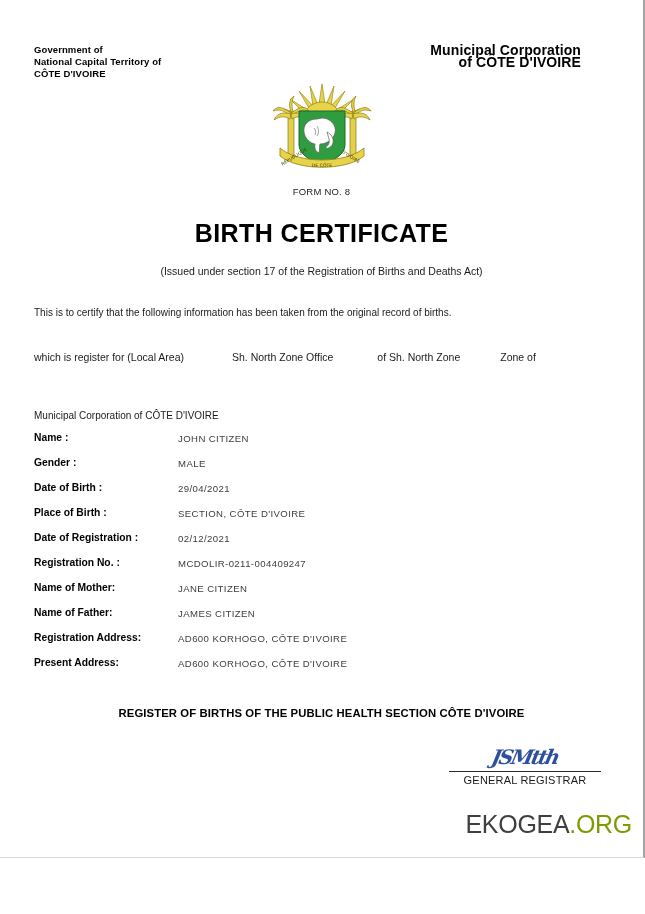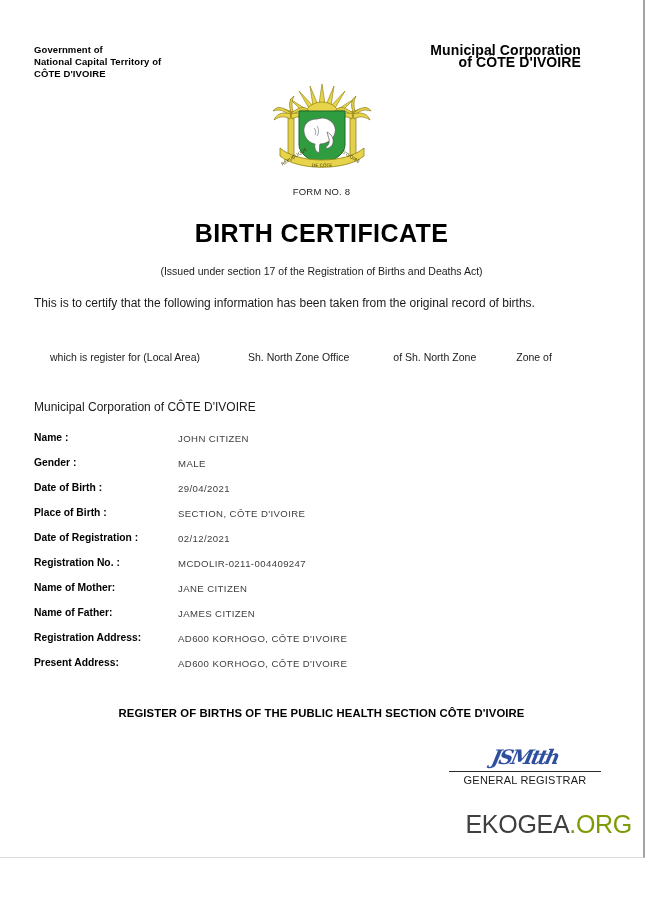--- a/index.html
+++ b/index.html
@@ -81,51 +81,51 @@
     top: 265px;
     text-align: center;
     font-size: 10.5px;
     color: #1a1a1a;
   }
 
   
   .certify-line {
     position: absolute;
     left: 34px;
-    top: 296px;
-    font-size: 12px;
+    top: 307px;
+    font-size: 10px;
     color: #1a1a1a;
   }
   .register-row {
     position: absolute;
     left: 34px;
     top: 351px;
     width: 570px;
     font-size: 10.5px;
     color: #1a1a1a;
     white-space: nowrap;
   }
-  .register-row .seg-local { display: inline-block; margin-left: 16px; }
+  .register-row .seg-local { display: inline-block; }
   .register-row .seg-office {
     display: inline-block;
     margin-left: 48px;
   }
   .register-row .seg-of {
     display: inline-block;
     margin-left: 44px;
   }
   .register-row .seg-zoneof {
     display: inline-block;
     margin-left: 40px;
   }
   .muni-line {
     position: absolute;
     left: 34px;
-    top: 400px;
-    font-size: 12px;
+    top: 410px;
+    font-size: 10px;
     color: #1a1a1a;
   }
 
   
   .fields {
     position: absolute;
     left: 34px;
     top: 432px;
     width: 520px;
   }

